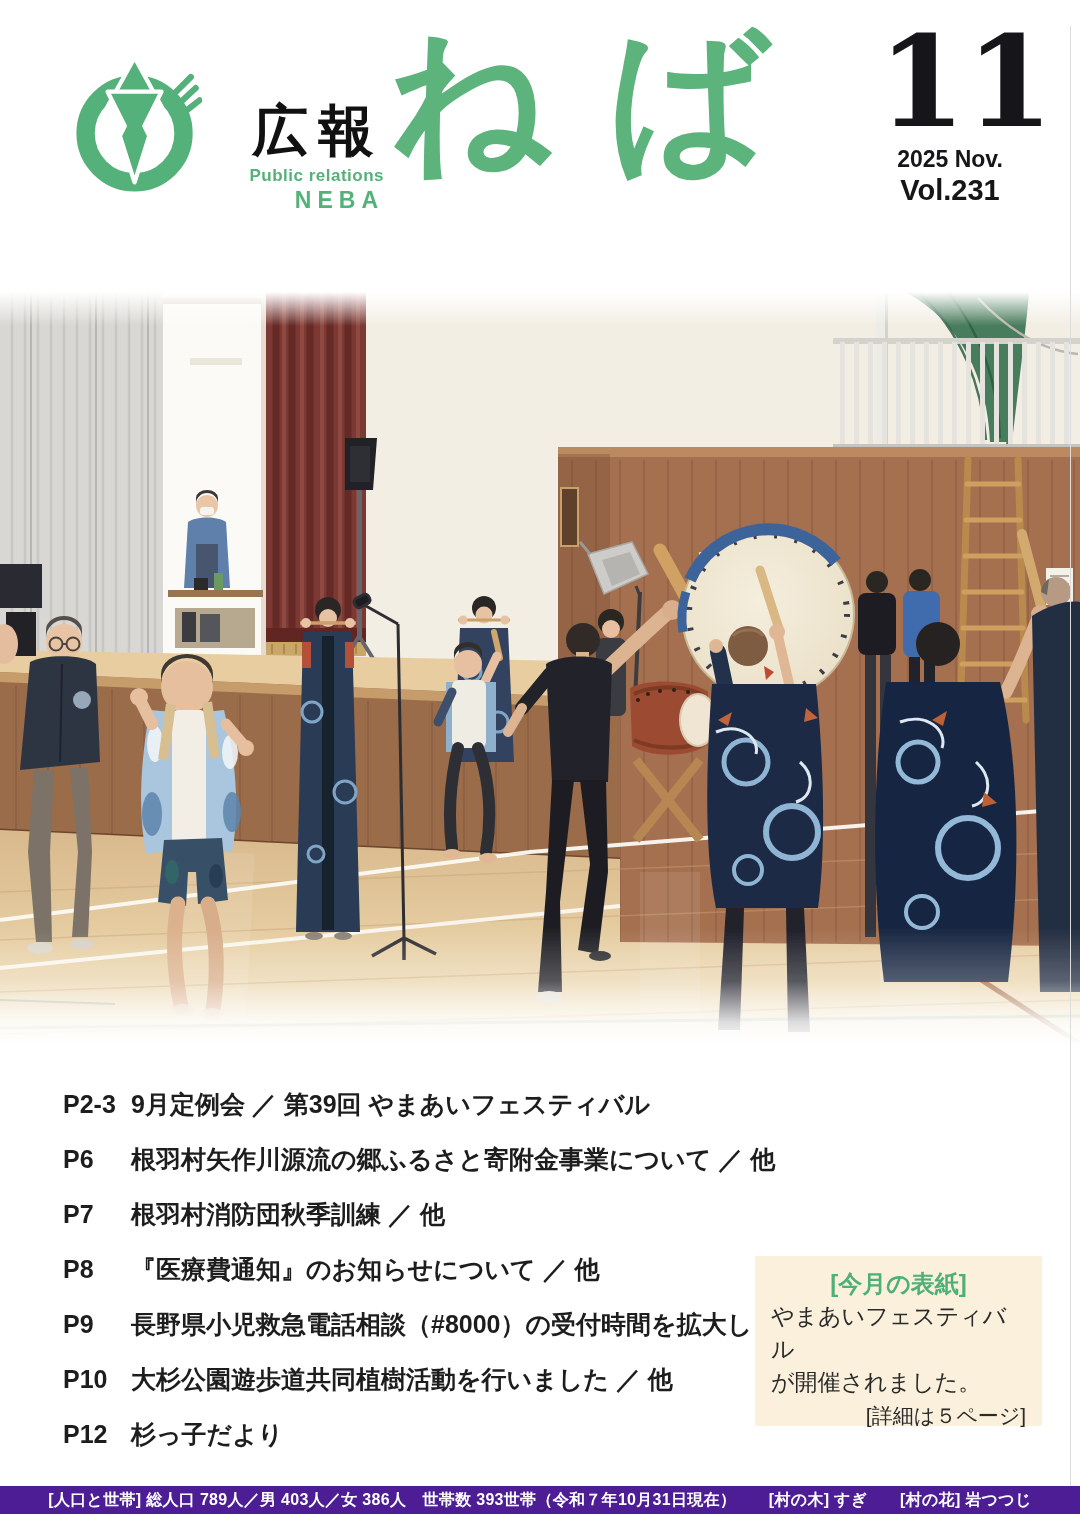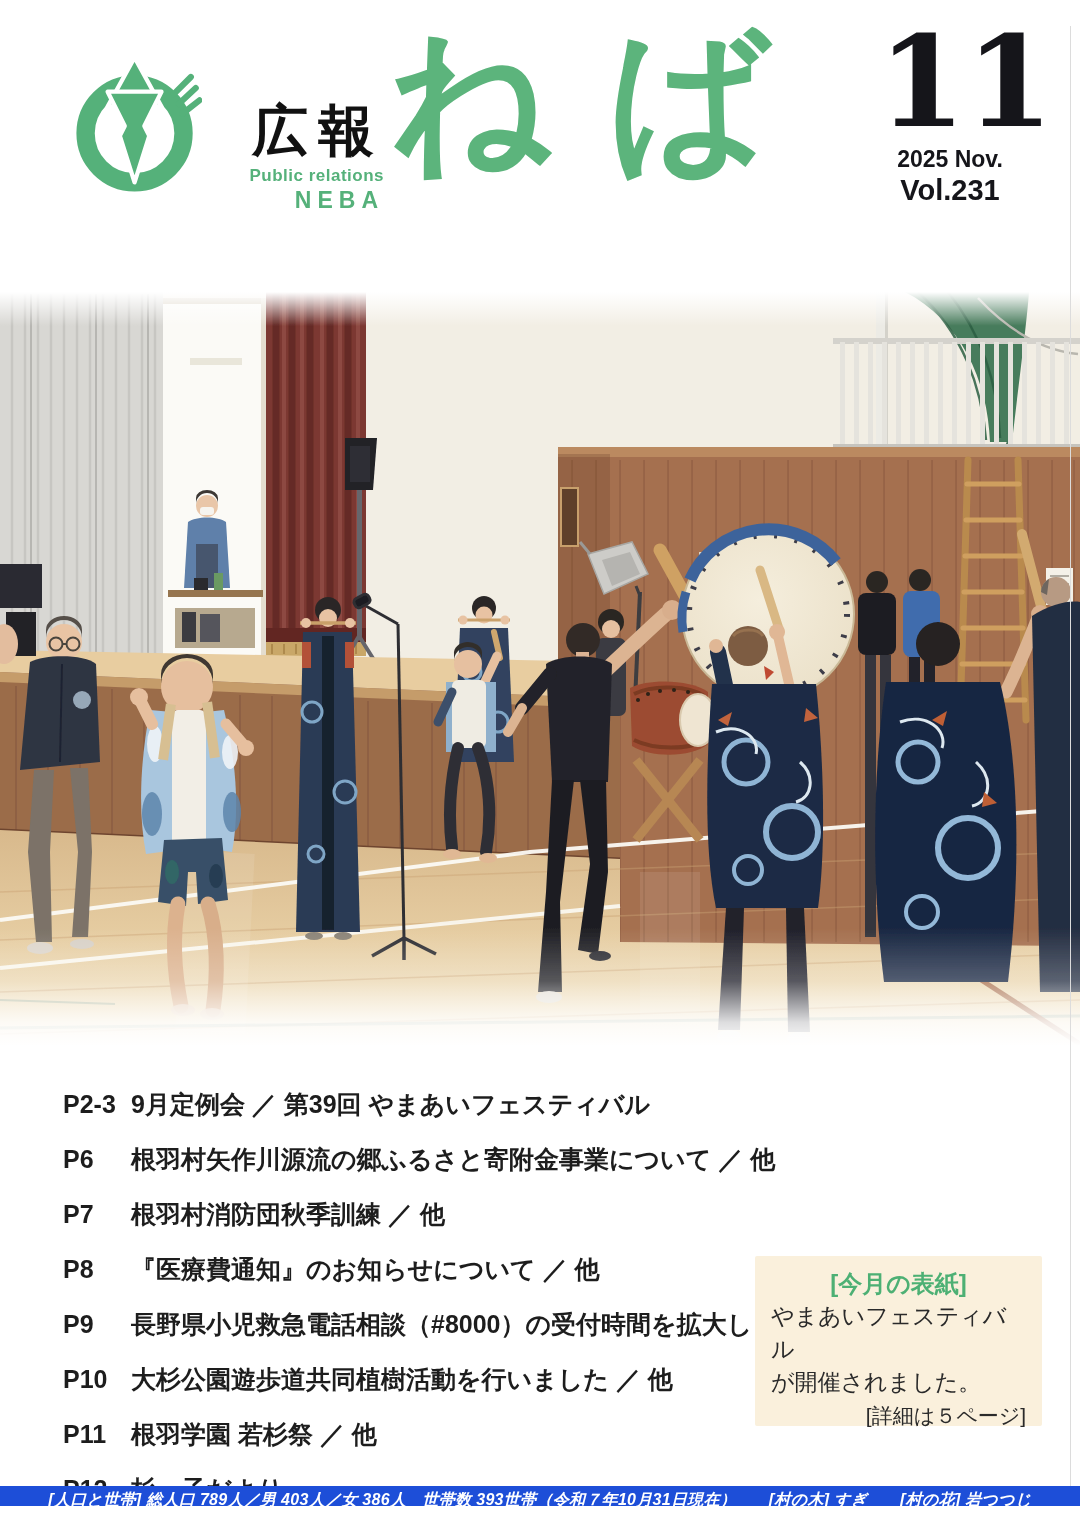--- a/index.html
+++ b/index.html
@@ -33,21 +33,21 @@
 
   
   .note{left:755px;top:1256px;width:287px;height:170px;background:#faf0dc;border-radius:2px;
         box-sizing:border-box;padding:12px 16px 10px 16px;}
   .note-title{text-align:center;color:#4db074;font-size:24px;font-weight:800;}
   .note-line{font-size:23px;line-height:33px;color:#2a2a2a;font-weight:500;}
   .note-line.first{text-indent:1em;}
   .note-detail{text-align:right;font-size:21px;color:#2a2a2a;margin-top:3px;font-weight:500;}
 
   
-  .footer-bar{left:0;top:1486px;width:1080px;height:20px;background:#1d4ed8;font-style:italic;}
+  .footer-bar{left:0;top:1486px;width:1080px;height:28px;background:#4c1d95;}
   .footer-text{width:100%;text-align:center;line-height:28px;color:#ffffff;font-size:16px;
                font-weight:600;letter-spacing:0.3px;white-space:nowrap;}
   .edge-line{left:1070px;top:26px;width:1px;height:1460px;background:#dcdcdc;}
 </style>
 </head>
 <body>
 
 <div class="abs logo">
   <svg viewBox="0 0 104 116" width="130" height="142">
     <circle cx="50" cy="64" r="40" fill="none" stroke="#55b17a" stroke-width="15"></circle>
@@ -444,24 +444,20 @@
   </div>
   <div class="toc-row">
     <span class="toc-page">P9</span>
     <span class="toc-title">長野県小児救急電話相談（#8000）の受付時間を拡大します ／ 他</span>
   </div>
   <div class="toc-row">
     <span class="toc-page">P10</span>
     <span class="toc-title">大杉公園遊歩道共同植樹活動を行いました ／ 他</span>
   </div>
   <div class="toc-row">
-    <span class="toc-page">P11</span>
-    <span class="toc-title">根羽学園 若杉祭 ／ 他</span>
-  </div>
-  <div class="toc-row">
     <span class="toc-page">P12</span>
     <span class="toc-title">杉っ子だより</span>
   </div>
 </div>
 
 <div class="abs note">
   <div class="note-title">[今月の表紙]</div>
   <div class="note-line">やまあいフェスティバル</div>
   <div class="note-line">が開催されました。</div>
   <div class="note-detail">[詳細は５ページ]</div>

